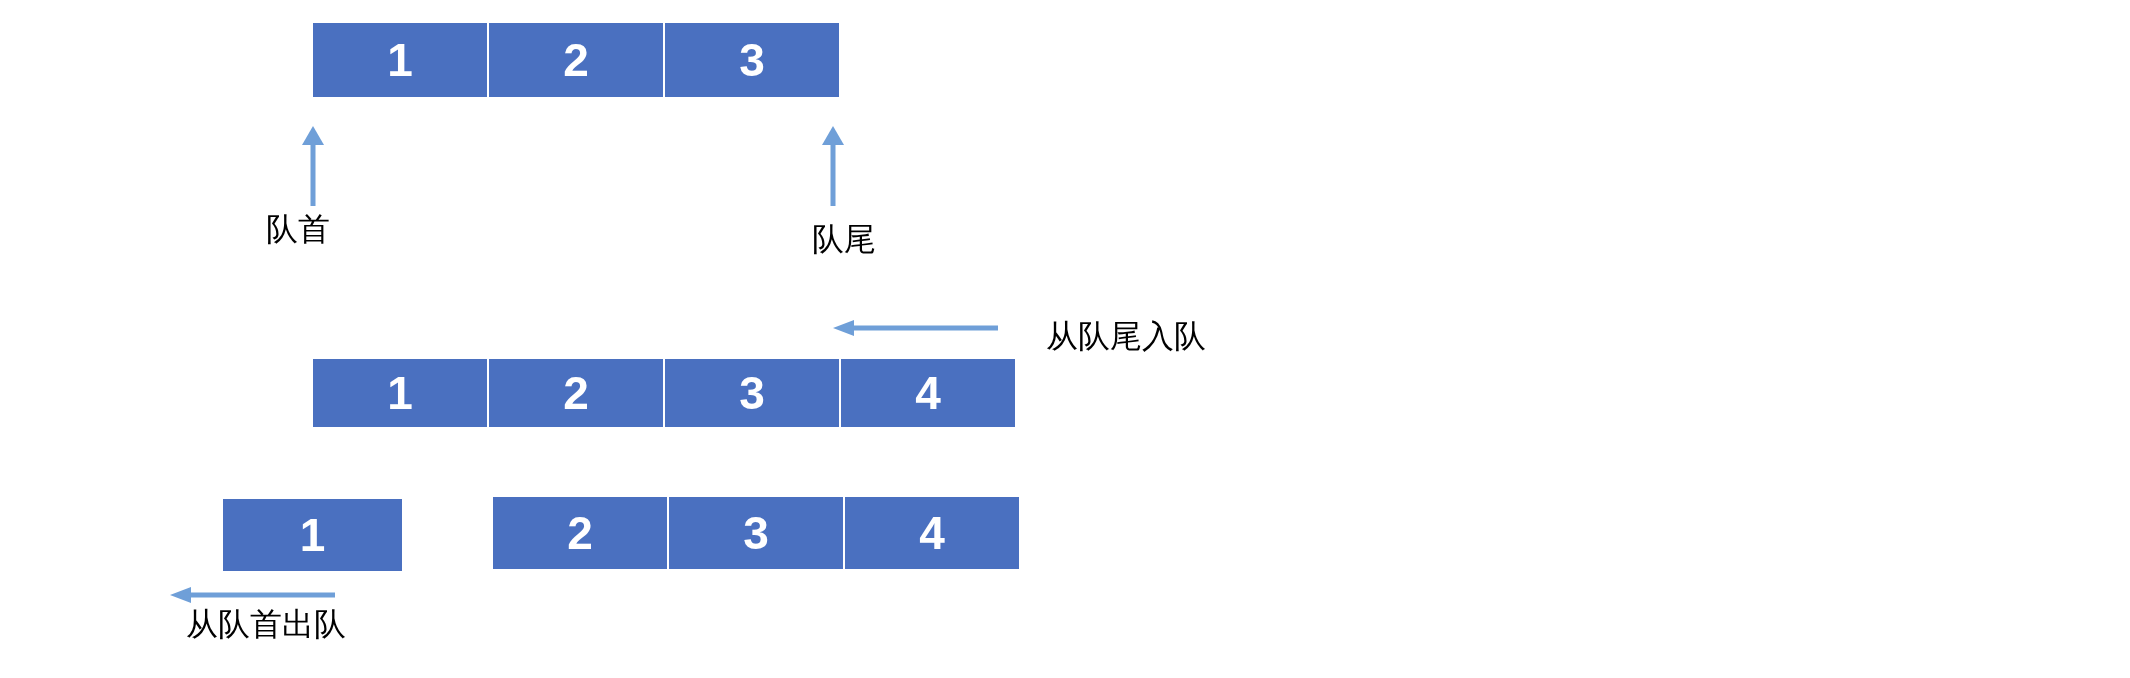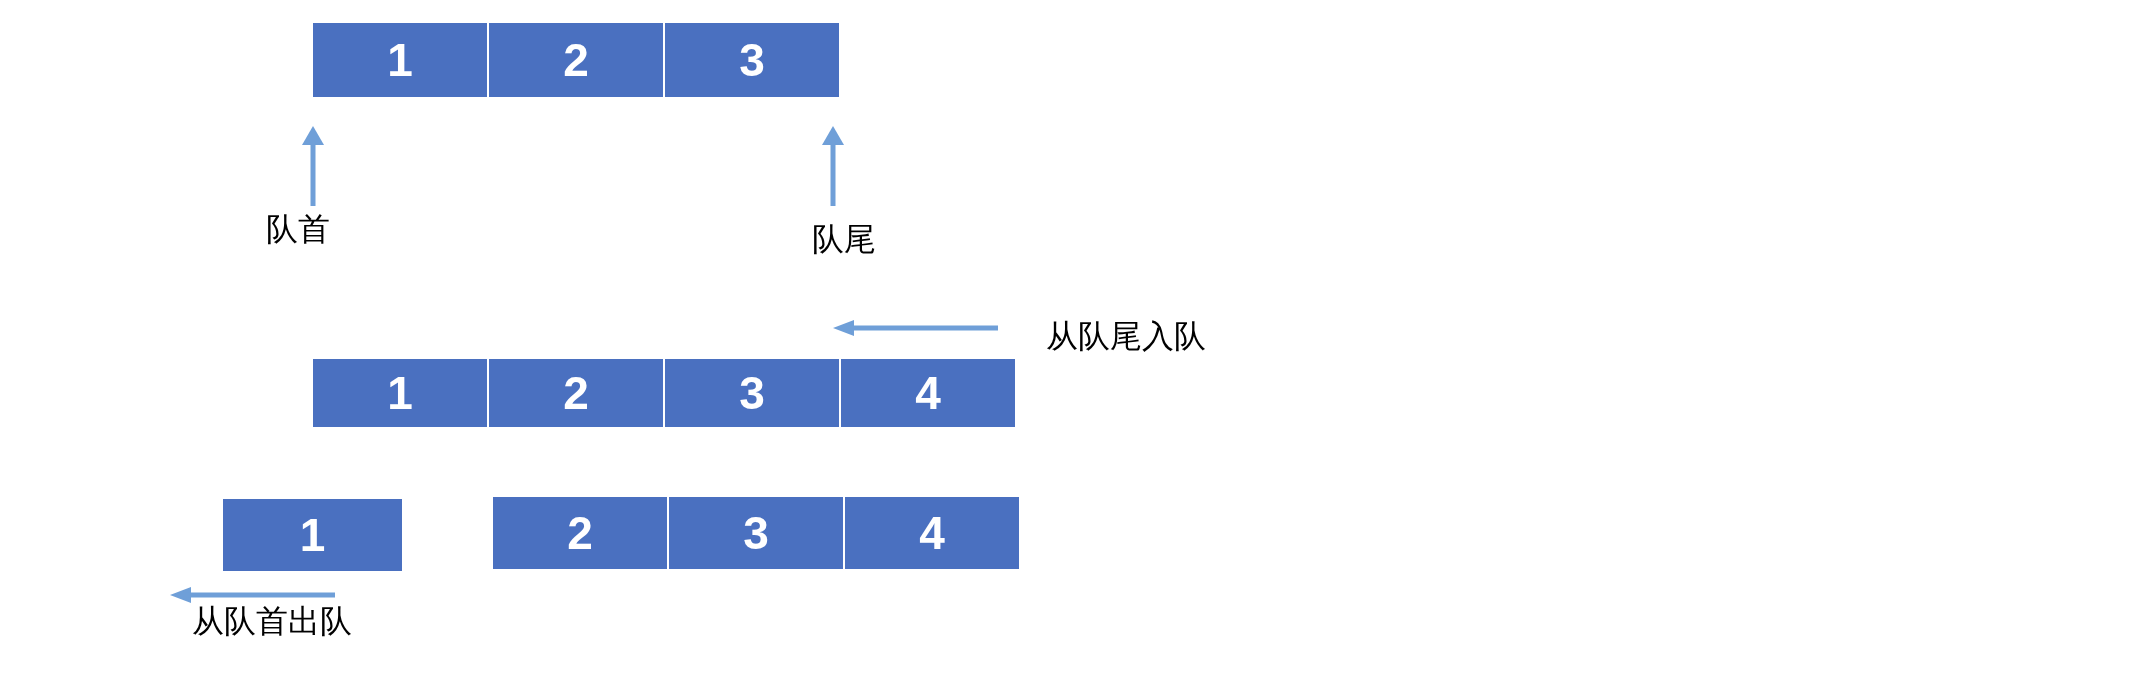--- a/index.html
+++ b/index.html
@@ -88,15 +88,15 @@
   <div class="row" style="left:493px; top:497px; height:72px;">
     <div class="cell">2</div>
     <div class="cell">3</div>
     <div class="cell">4</div>
   </div>
 
   <svg class="arrow" style="left:170px; top:586px;" width="165" height="18" viewBox="0 0 165 18">
     <polygon points="0,9 21,1 21,17" style="fill:var(--arrow,#6f9fd8)"></polygon>
     <rect x="16" y="6.5" width="149" height="5" style="fill:var(--arrow,#6f9fd8)"></rect>
   </svg>
-  <div class="label" style="left:192px; top:608px;font-family:Liberation Mono, monospace;">从队首出队</div>
+  <div class="label" style="left:186px; top:608px;">从队首出队</div>
 
 </div>
 
 </body></html>

